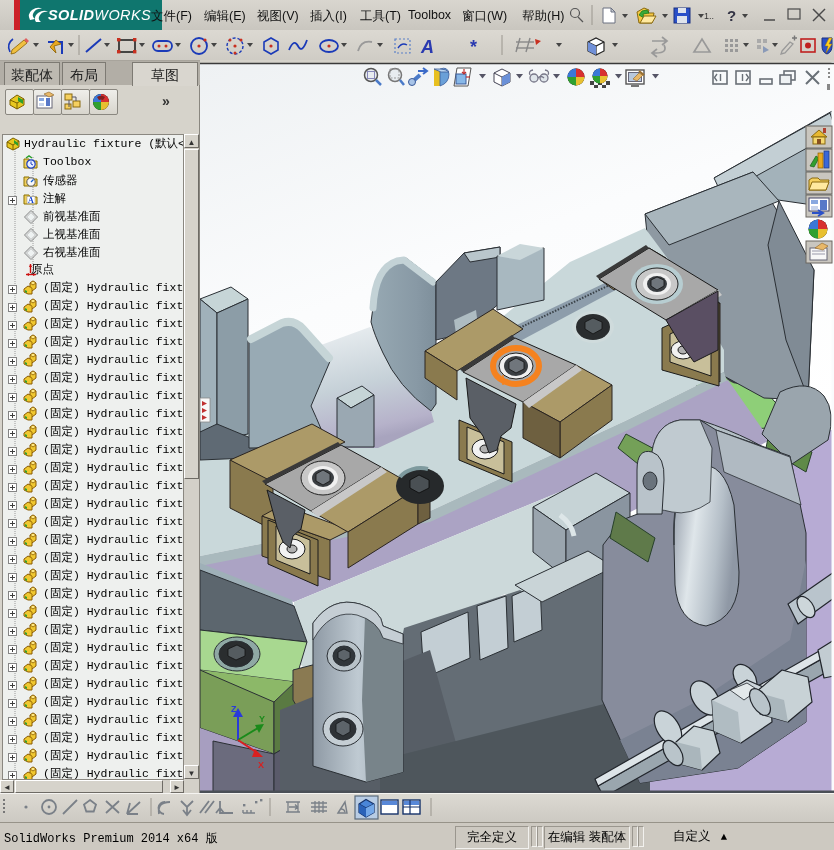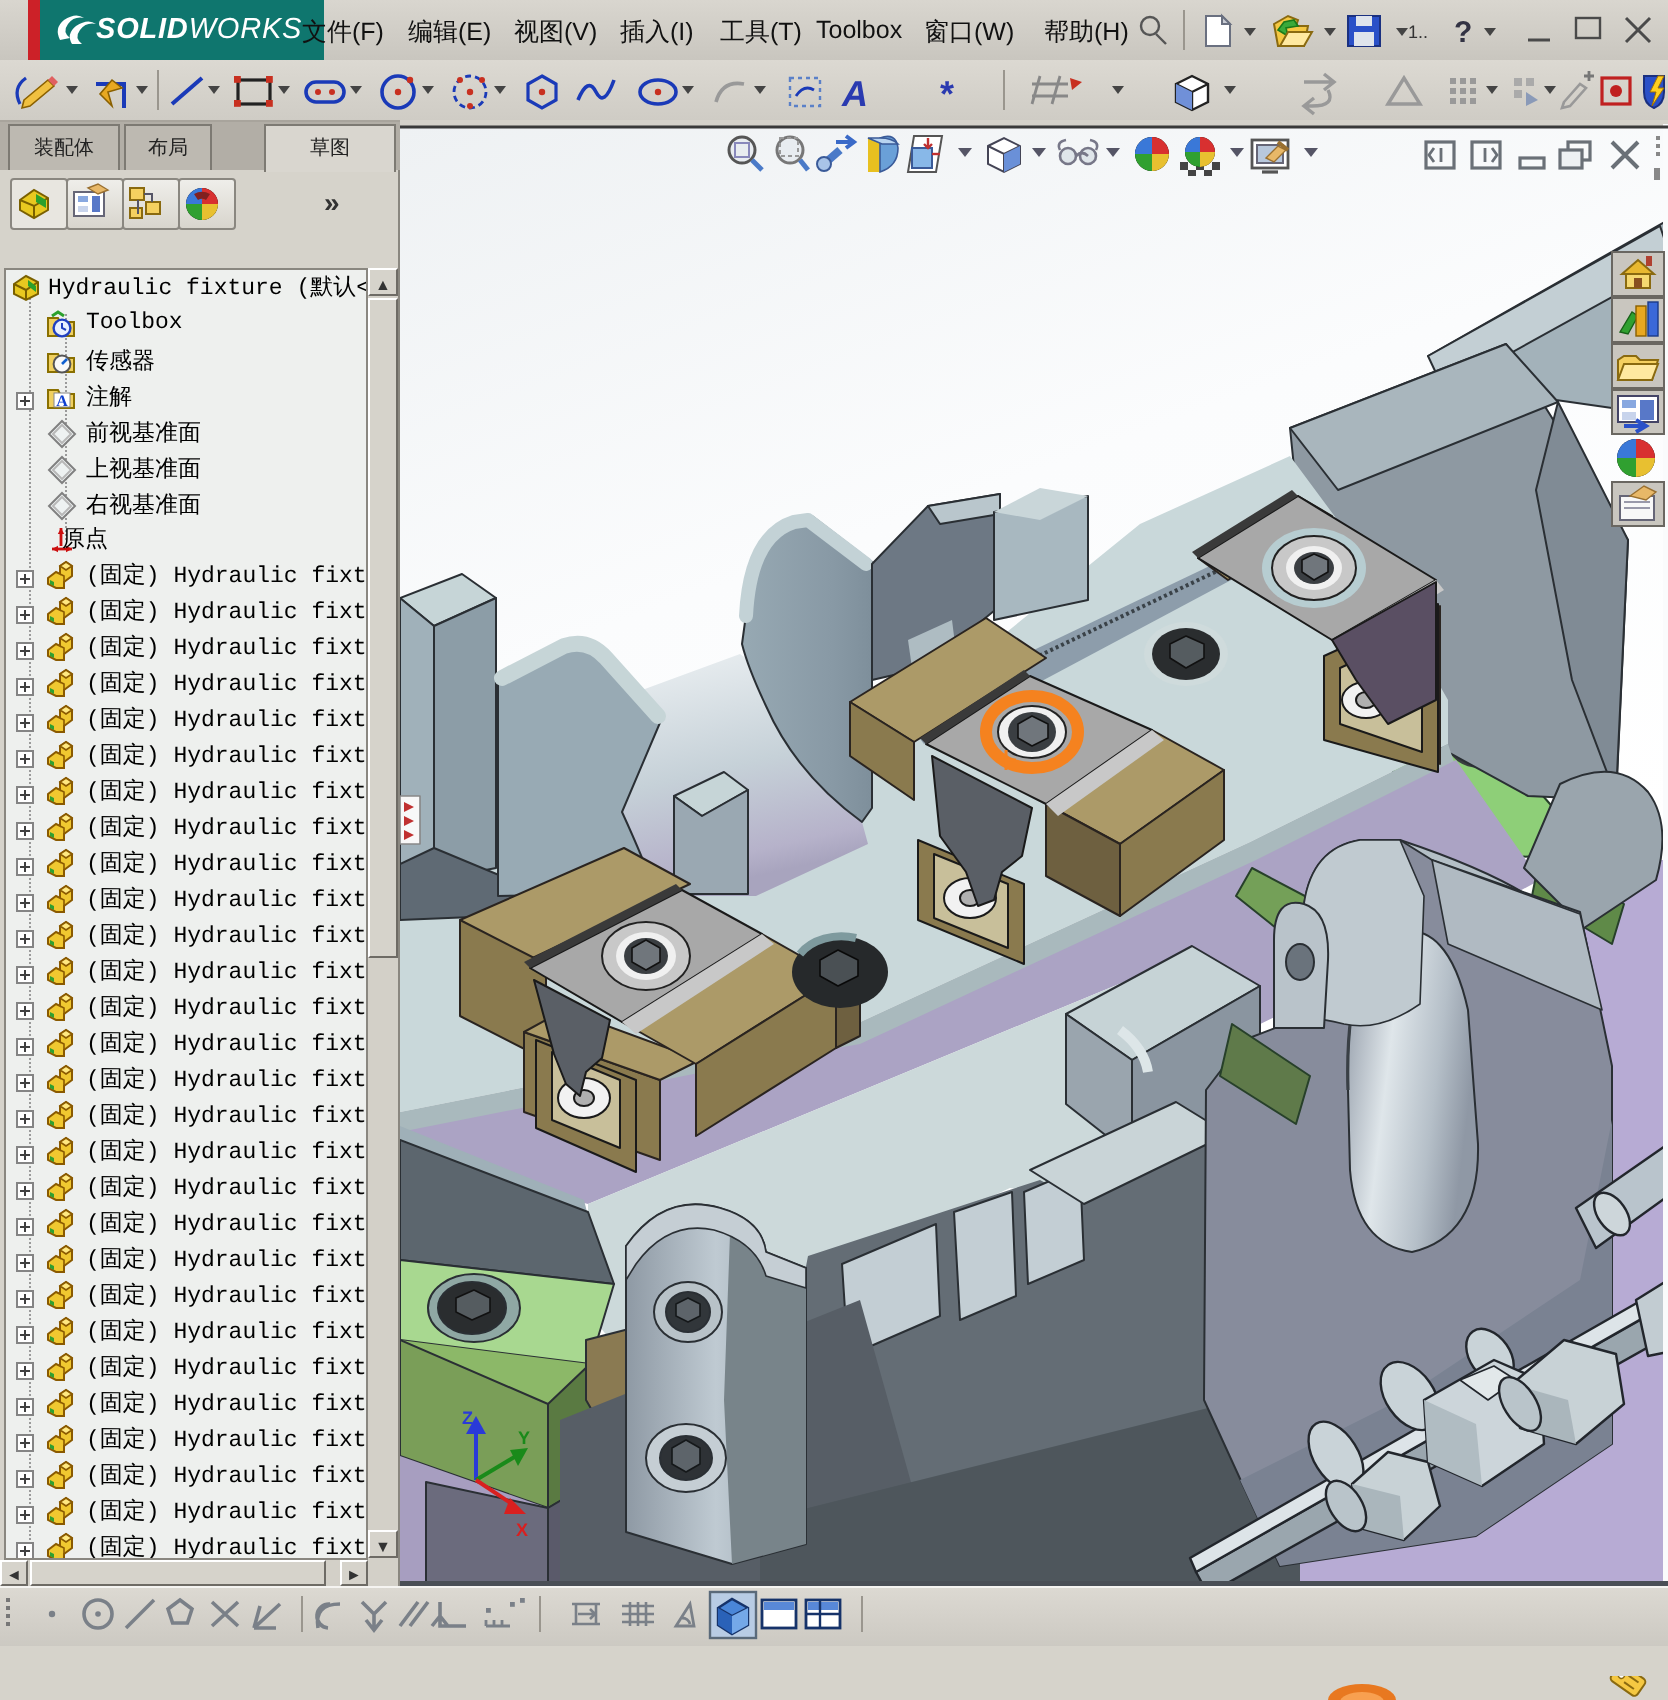--- a/index.html
+++ b/index.html
@@ -9,21 +9,21 @@
 
 #menubar{left:0;top:0;width:834px;height:30px;background:linear-gradient(#d9d6cf,#c9c6bf);border-bottom:1px solid #9a968e;}
 #logo{left:0;top:0;width:148px;height:30px;background:#0f766e;margin-left:14px;}
 #logo .red{position:absolute;left:0;top:0;width:6px;height:30px;background:#cc2128;}
 #logo .txt{position:absolute;left:34px;top:7px;color:#fff;font-size:14.5px;font-weight:bold;font-style:italic;letter-spacing:0.4px;}
 .menuitem{position:absolute;top:8px;font-size:12.5px;color:#111;}
 
 #tools{left:0;top:30px;width:834px;height:30px;background:linear-gradient(#dcd9d2,#cfccc5);border-bottom:1px solid #a8a49c;}
 
 #tabrow{left:0;top:61px;width:200px;height:24px;background:#b2aea6;}
-.tab{position:absolute;top:62px;height:23px;background:#bdb9b1;border:1px solid #7d7a73;border-bottom:none;font-size:10px;color:#222;text-align:center;padding-top:4px;box-sizing:border-box;}
+.tab{position:absolute;top:62px;height:23px;background:#bdb9b1;border:1px solid #7d7a73;border-bottom:none;font-size:14px;color:#222;text-align:center;padding-top:4px;box-sizing:border-box;}
 .tab.active{background:#d9d6cf;height:24px;z-index:3;margin-left:24px;}
 
 #panel{left:0;top:85px;width:200px;height:708px;background:#d6d3cb;border-right:1px solid #8a8780;box-sizing:border-box;}
 #fmtabs{left:0;top:87px;width:199px;height:28px;background:#d6d3cb;border-bottom:1px solid #9a968e;}
 .fmtab{position:absolute;top:89px;width:27px;height:24px;border:1px solid #8a8780;background:linear-gradient(#efeeea,#d8d5cd);border-radius:2px;}
 .fmtab.sel{background:#e8e6e0;}
 #filterrow{left:0;top:115px;width:199px;height:19px;background:#d6d3cb;}
 #treebox{left:2px;top:134px;width:182px;height:646px;background:#eef0ee;border:1px solid #8a8780;box-sizing:border-box;overflow:hidden;}
 .trow{position:absolute;left:0;height:18px;font-family:"Liberation Mono",monospace;font-size:11.5px;color:#000;white-space:nowrap;}
 
@@ -1006,13 +1006,23 @@
   <svg class="abs" style="left:650px;top:838px" width="184" height="12">
     <ellipse cx="31" cy="12" rx="17" ry="8" fill="#e87820"></ellipse>
     <ellipse cx="31" cy="13" rx="11" ry="5" fill="#f8a050"></ellipse>
     <g transform="translate(154,-6) rotate(35 10 8)">
       <rect x="2" y="3" width="16" height="10" rx="2" fill="#f5c842" stroke="#8a6a10"></rect>
       <circle cx="6" cy="8" r="1.5" fill="#fff" stroke="#8a6a10" stroke-width="0.7"></circle>
       <line x1="9" y1="6" x2="15" y2="6" stroke="#8a6a10"></line>
       <line x1="9" y1="10" x2="15" y2="10" stroke="#8a6a10"></line>
     </g>
   </svg>
+  <div class="abs" id="statusbar">
+    <div class="stxt">SolidWorks Premium 2014 x64 版</div>
+    <div class="sbox" style="left:455px;width:72px;padding-top:2px">完全定义</div>
+    <div class="sbox" style="left:531px;width:4px"></div>
+    <div class="sbox" style="left:537px;width:4px"></div>
+    <div class="sbox" style="left:544px;width:84px;padding-top:2px">在编辑 装配体</div>
+    <div class="sbox" style="left:632px;width:4px"></div>
+    <div class="sbox" style="left:638px;width:4px"></div>
+    <div class="sbox" style="left:655px;width:90px;padding-top:2px;border:none">自定义&nbsp;&nbsp;&nbsp;▴</div>
+  </div>
 </div>
 
 </body></html>

